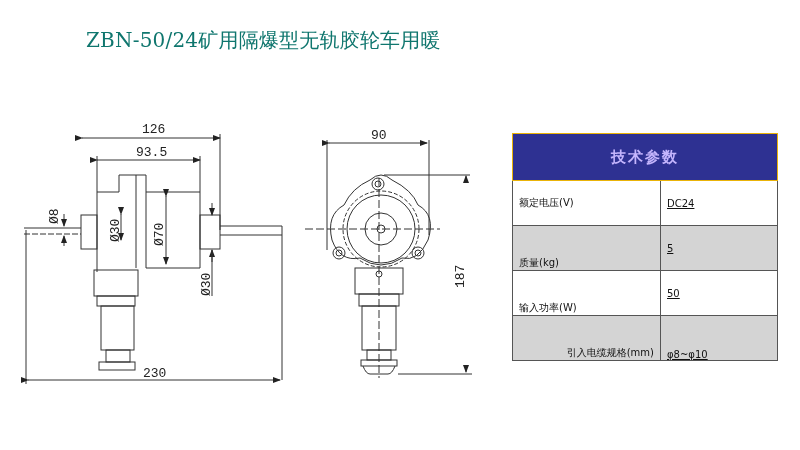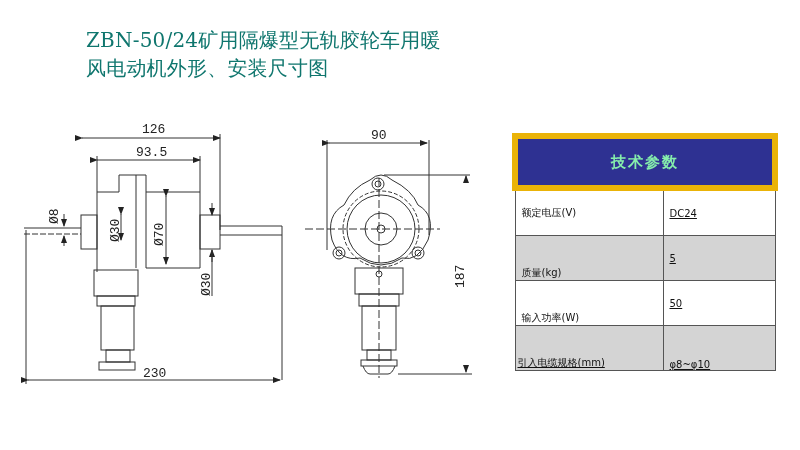--- a/index.html
+++ b/index.html
@@ -10,36 +10,35 @@
     letter-spacing:0.2px;
   }
   .title div { white-space:nowrap; }
   svg.drawing { position:absolute; left:0; top:0; }
   .dim { font-family:"Liberation Mono", monospace; font-size:13px; fill:#222; }
   .spec-table {
     position:absolute; left:512px; top:133px; width:266px;
     border-collapse:collapse; font-family:"DejaVu Sans", sans-serif; font-size:10px; color:#111;
   }
   .spec-table th {
-    background:#2e3192; color:#86efac; font-size:15px; font-weight:bold; height:44px;
-    border:6px solid #eab308; letter-spacing:2px;
+    background:#2e3192; color:#c4b5fd; font-size:15px; font-weight:bold; height:44px;
+    border:1px solid #eab308; letter-spacing:2px;
   }
   .spec-table td { border:1px solid #555; height:44px; padding:0 6px; }
   .spec-table td.label { width:135px; text-align:left; }
   .spec-table td.value { text-align:left;text-decoration:underline; }
   .spec-table tr.grey td { background:#d4d4d4; }
   .spec-table tr.low td { vertical-align:bottom; }
-  .spec-table tr.left td.label { text-align:left; padding-left:2px;text-decoration:underline; }
+  .spec-table tr.left td.label { text-align:right; padding-left:2px; }
 </style>
 </head>
 <body>
 
 <div class="title">
   <div>ZBN-50/24矿用隔爆型无轨胶轮车用暖</div>
-  <div>风电动机外形、安装尺寸图</div>
 </div>
 
 <svg class="drawing" width="800" height="450" viewBox="0 0 800 450">
   <defs>
     <marker id="arr" markerWidth="8" markerHeight="6" refX="7" refY="3" orient="auto">
       <path d="M0,0 L8,3 L0,6 z" fill="#222"></path>
     </marker>
   </defs>
 
   <g stroke="#333" stroke-width="1" fill="none">

